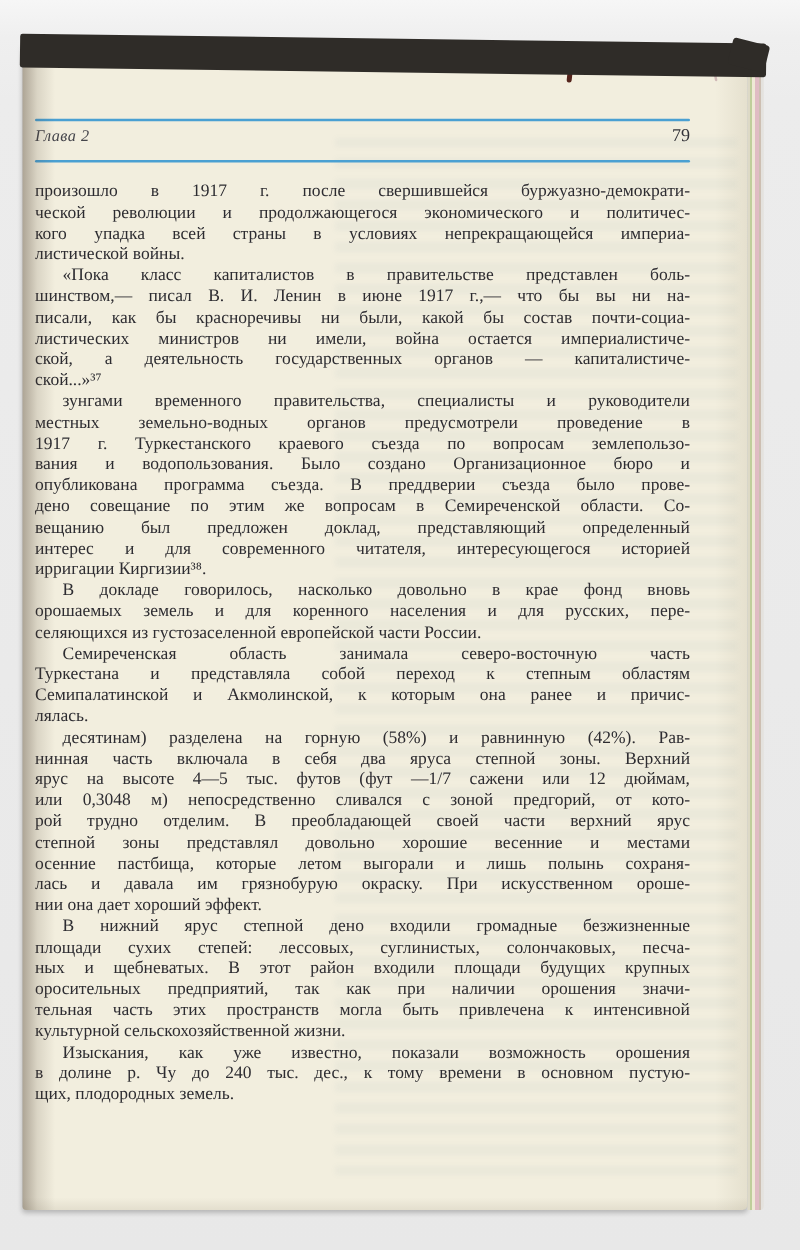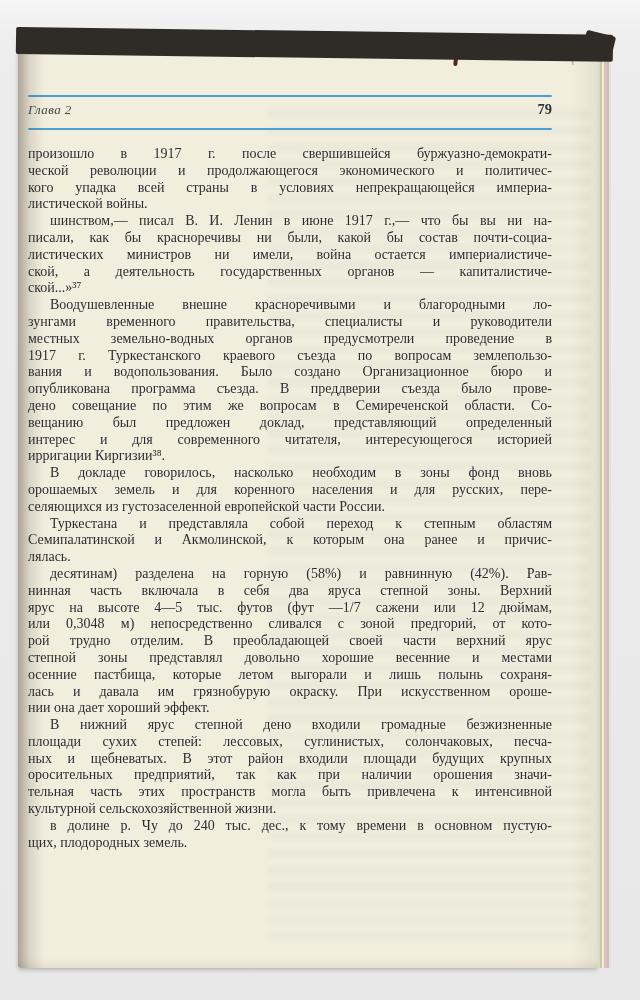--- a/index.html
+++ b/index.html
@@ -85,21 +85,21 @@
   
   .running-header{position:absolute;left:10px;top:59px;width:524px;z-index:5;}
   .rule{height:2px;background:var(--accent);border-radius:1px;}
   .rule-top{margin-bottom:4px;}
   .rule-bottom{margin-top:4px;}
   .header-row{
     display:flex;justify-content:space-between;align-items:baseline;
     height:23px;color:var(--ink);
   }
   .chapter{font-style:italic;font-size:13px;letter-spacing:.4px;color:#45454b;}
-  .pagenum{font-weight:bold;font-size:14.5px;color:#333338;}
+  .pagenum{font-weight:normal;font-size:14.5px;color:#333338;}
   
   .body-text{
     position:absolute;left:10px;top:110px;width:524px;z-index:5;
     color:var(--ink);font-size:14px;line-height:16.8px;
   }
   .para{margin:0;}
   .para.indent .line:first-child{text-indent:22px;}
   .line{
     text-align:justify;text-align-last:justify;
     white-space:normal;
@@ -128,44 +128,45 @@
     </div>
 
     <div class="body-text" id="body-text">
         <div class="para">
           <div class="line">произошло в 1917 г. после свершившейся буржуазно-демократи-</div>
           <div class="line">ческой революции и продолжающегося экономического и политичес-</div>
           <div class="line">кого упадка всей страны в условиях непрекращающейся империа-</div>
           <div class="line last">листической войны.</div>
         </div>
         <div class="para indent">
+          <div class="line">«Пока класс капиталистов в правительстве представлен боль-</div>
           <div class="line">шинством,— писал В. И. Ленин в июне 1917 г.,— что бы вы ни на-</div>
           <div class="line">писали, как бы красноречивы ни были, какой бы состав почти-социа-</div>
           <div class="line">листических министров ни имели, война остается империалистиче-</div>
           <div class="line">ской, а деятельность государственных органов — капиталистиче-</div>
           <div class="line last">ской...»³⁷</div>
         </div>
         <div class="para indent">
-          <div class="line">Воодушевленные внешне красноречивыми и благородными ло-</div>
           <div class="line">зунгами временного правительства, специалисты и руководители</div>
           <div class="line">местных земельно-водных органов предусмотрели проведение в</div>
           <div class="line">1917 г. Туркестанского краевого съезда по вопросам землепользо-</div>
           <div class="line">вания и водопользования. Было создано Организационное бюро и</div>
           <div class="line">опубликована программа съезда. В преддверии съезда было прове-</div>
           <div class="line">дено совещание по этим же вопросам в Семиреченской области. Со-</div>
           <div class="line">вещанию был предложен доклад, представляющий определенный</div>
           <div class="line">интерес и для современного читателя, интересующегося историей</div>
           <div class="line last">ирригации Киргизии³⁸.</div>
         </div>
         <div class="para indent">
-          <div class="line">В докладе говорилось, насколько необходим в зоны фонд вновь</div>
+          <div class="line">В докладе говорилось, насколько довольно в крае фонд вновь</div>
           <div class="line">орошаемых земель и для коренного населения и для русских, пере-</div>
           <div class="line last">селяющихся из густозаселенной европейской части России.</div>
         </div>
         <div class="para indent">
+          <div class="line">Семиреченская область занимала северо-восточную часть</div>
           <div class="line">Туркестана и представляла собой переход к степным областям</div>
           <div class="line">Семипалатинской и Акмолинской, к которым она ранее и причис-</div>
           <div class="line last">лялась.</div>
         </div>
         <div class="para indent">
           <div class="line">десятинам) разделена на горную (58%) и равнинную (42%). Рав-</div>
           <div class="line">нинная часть включала в себя два яруса степной зоны. Верхний</div>
           <div class="line">ярус на высоте 4—5 тыс. футов (фут —1/7 сажени или 12 дюймам,</div>
           <div class="line">или 0,3048 м) непосредственно сливался с зоной предгорий, от кото-</div>
           <div class="line">рой трудно отделим. В преобладающей своей части верхний ярус</div>
@@ -176,20 +177,21 @@
         </div>
         <div class="para indent">
           <div class="line">В нижний ярус  степной дено входили громадные безжизненные</div>
           <div class="line">площади сухих степей: лессовых, суглинистых, солончаковых, песча-</div>
           <div class="line">ных и щебневатых. В этот район входили площади будущих крупных</div>
           <div class="line">оросительных предприятий, так как при наличии орошения значи-</div>
           <div class="line">тельная часть этих пространств могла быть привлечена к интенсивной</div>
           <div class="line last">культурной сельскохозяйственной жизни.</div>
         </div>
         <div class="para indent">
+          <div class="line">Изыскания, как уже известно, показали возможность орошения</div>
           <div class="line">в долине р. Чу до 240 тыс. дес., к тому времени в основном пустую-</div>
           <div class="line last">щих, плодородных земель.</div>
         </div>
       </div>
 
     <div class="left-shadow"></div>
   </div>
 
   <div class="fore-edge"></div>
 </div>

